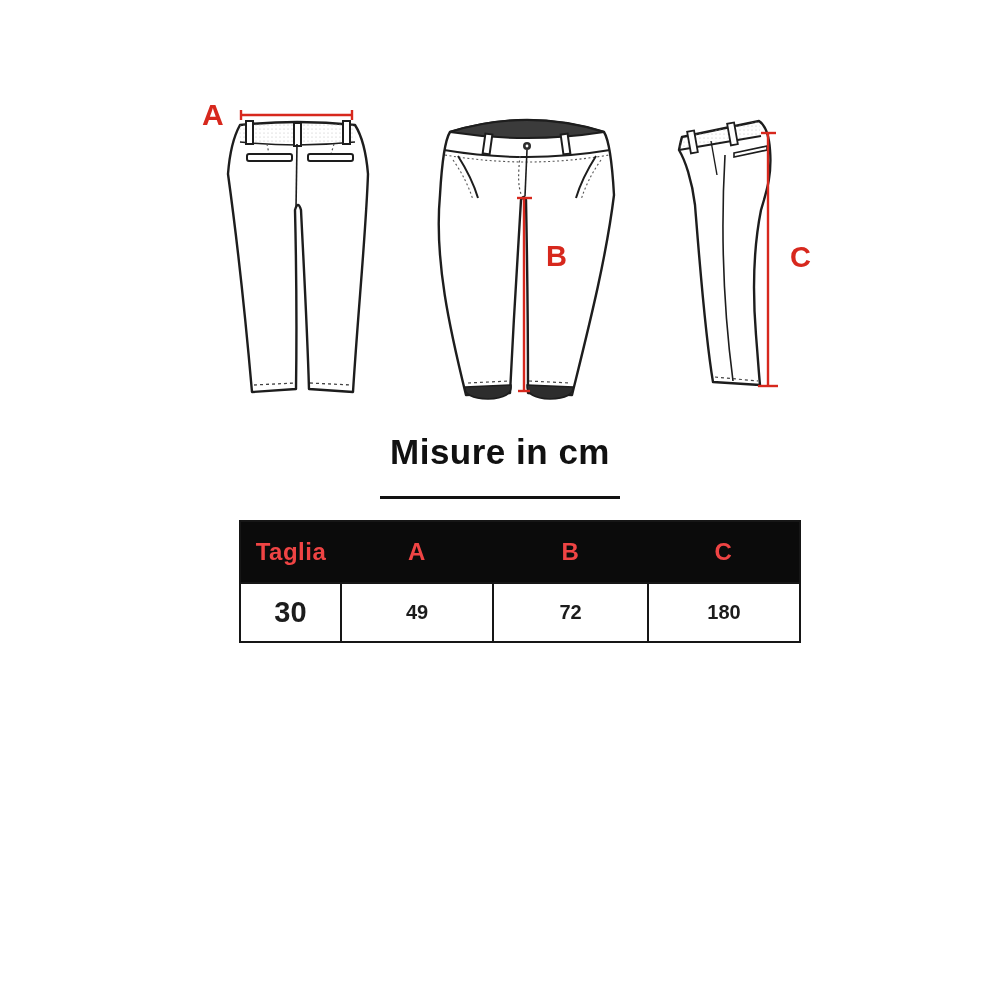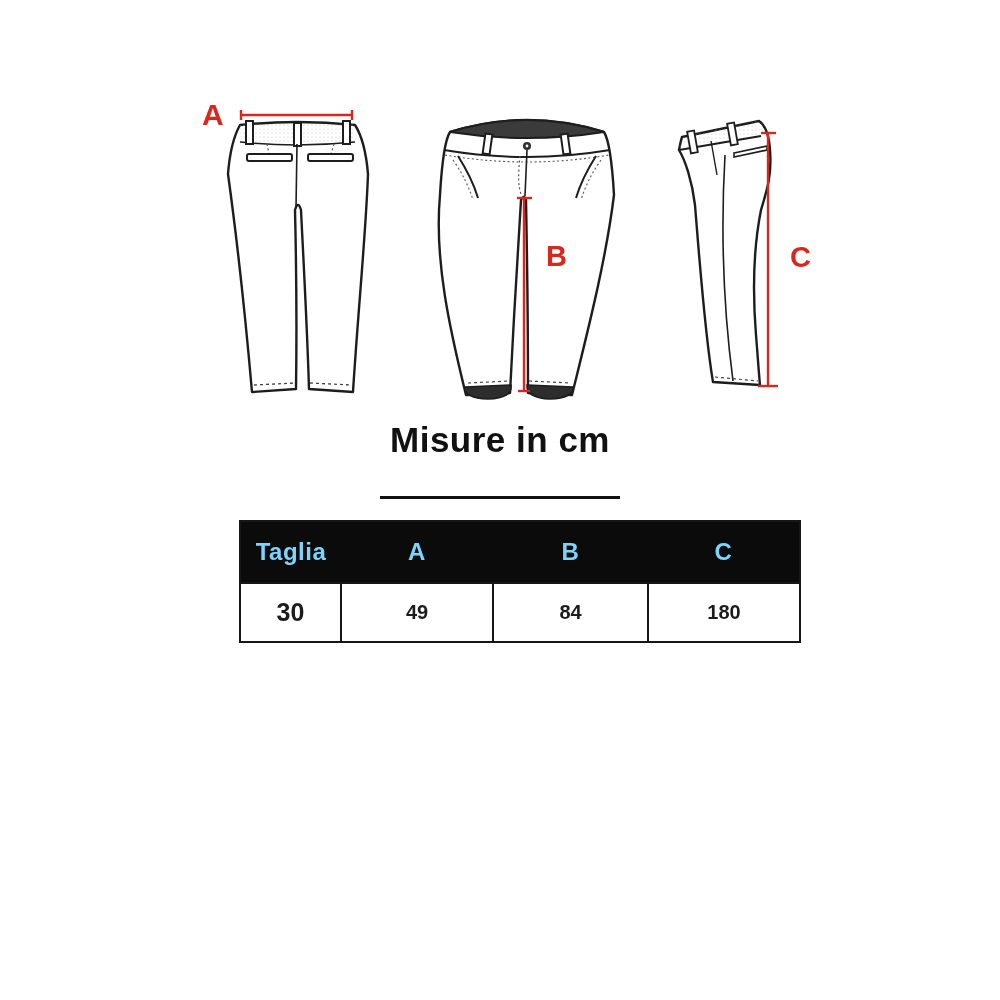--- a/index.html
+++ b/index.html
@@ -9,39 +9,39 @@
   }
   .stage svg{position:absolute;display:block;}
   .measure-label{
     position:absolute;color:#d7281d;font-weight:800;line-height:1;
     font-family:"Liberation Sans","DejaVu Sans",sans-serif;
   }
   #label-a{left:202px;top:100px;font-size:30px;}
   #label-b{left:546px;top:242px;font-size:29px;}
   #label-c{left:790px;top:243px;font-size:29px;}
   .section-title{
-    position:absolute;left:0;top:420px;width:1000px;text-align:center;
+    position:absolute;left:0;top:432px;width:1000px;text-align:center;
     font-size:35px;font-weight:800;color:#111;letter-spacing:0.5px;
   }
   .title-underline{
     position:absolute;left:380px;top:496px;width:240px;height:3px;background:#111;
   }
   table.size-table{
     position:absolute;left:239px;top:520px;width:560px;border-collapse:collapse;
     table-layout:fixed;border:2px solid #161616;
   }
   table.size-table th{
-    background:#0b0b0b;color:#7dd3fc;height:60px;font-weight:800;font-size:24px;
+    background:#0b0b0b;color:#ef4444;height:60px;font-weight:800;font-size:24px;
     text-align:center;letter-spacing:0.5px;border:none;padding:0;
   }
   table.size-table td{
     background:#fff;color:#1c1c1c;height:57px;font-weight:700;font-size:20px;
     text-align:center;border:2px solid #161616;padding:0;
   }
-  table.size-table td.first{font-size:25px;}
+  table.size-table td.first{font-size:29px;}
 </style>
 </head>
 <body>
 
 <div class="stage">
 
   <svg style="left:195px;top:92px;" width="185" height="320" viewBox="0 0 185 320">
     <defs>
       <pattern id="dotsA" width="4" height="4" patternUnits="userSpaceOnUse">
         <circle cx="1" cy="1" r="0.6" fill="#bdbdbd"></circle>
@@ -185,19 +185,19 @@
         <th>Taglia</th>
         <th>A</th>
         <th>B</th>
         <th>C</th>
       </tr>
     </thead>
     <tbody>
       <tr>
         <td class="first">30</td>
         <td>49</td>
-        <td>84</td>
+        <td>72</td>
         <td>180</td>
       </tr>
     </tbody>
   </table>
 
 </div>
 
 </body></html>

